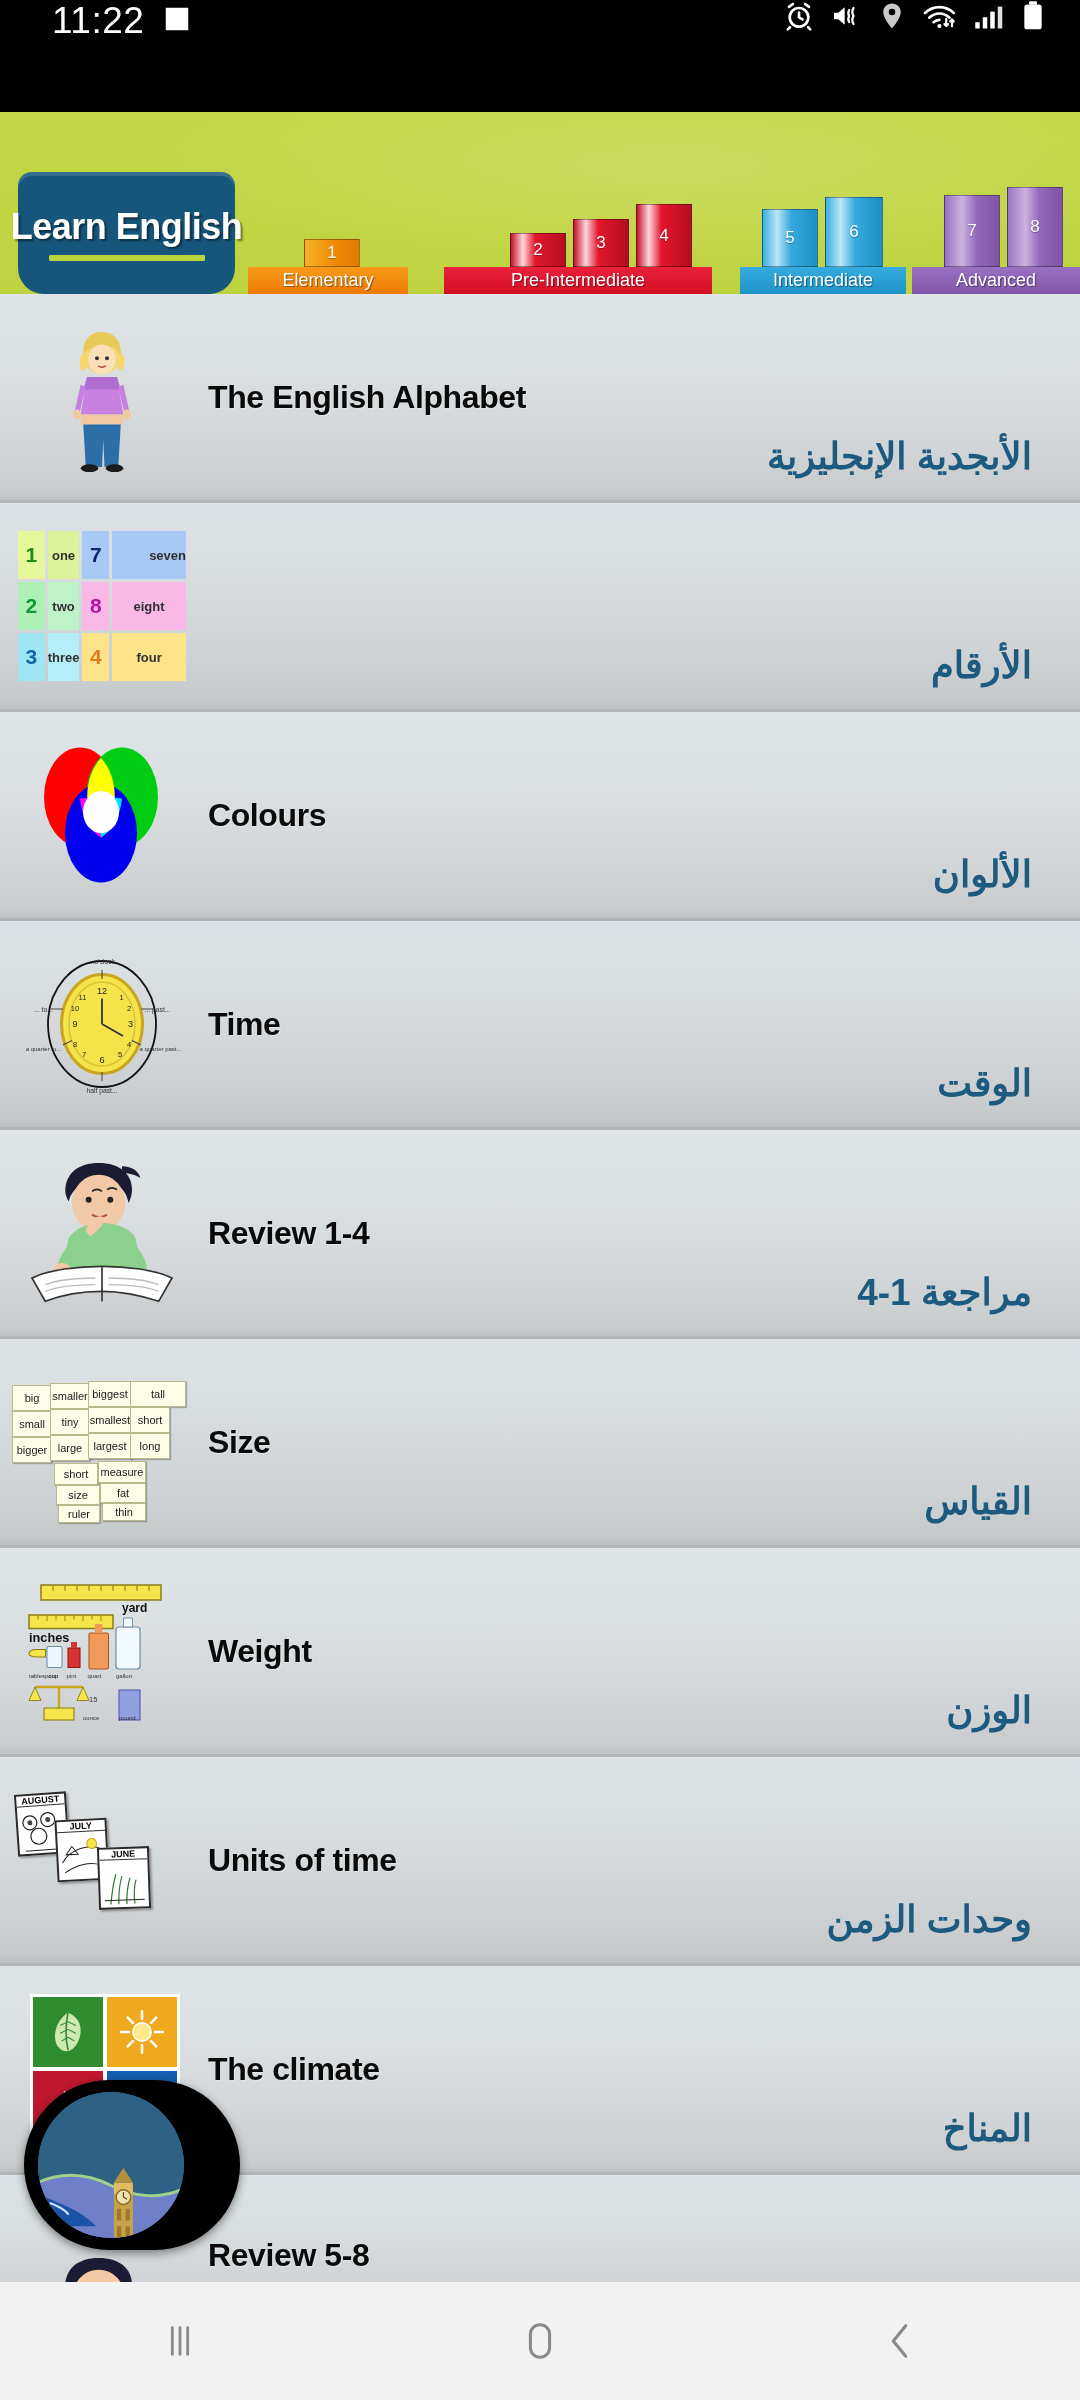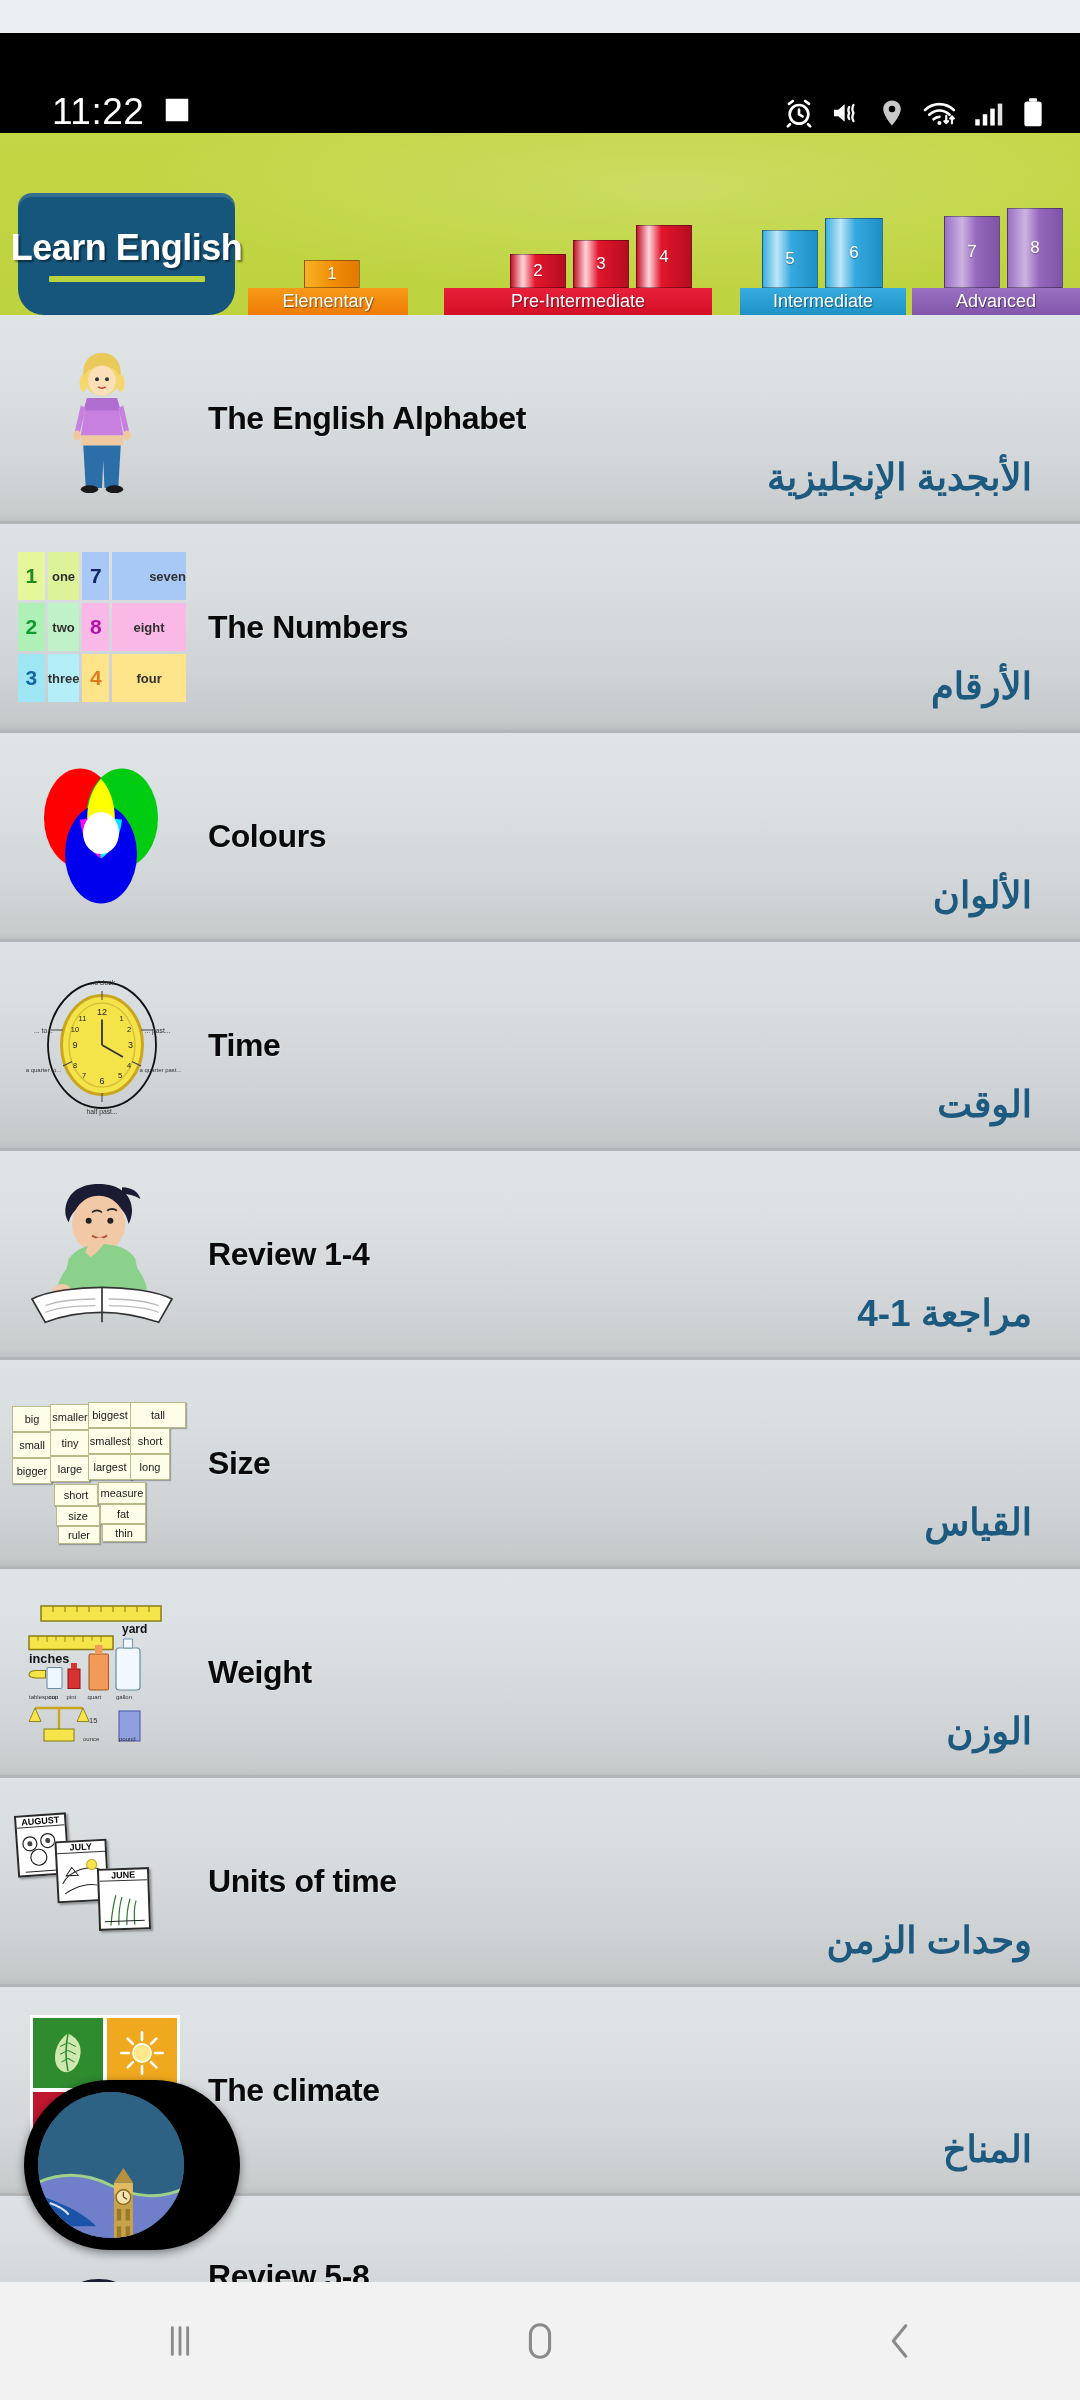--- a/index.html
+++ b/index.html
@@ -6,23 +6,23 @@
   html,body { width:1080px; height:2400px; }
   body {
     font-family:"Liberation Sans", sans-serif;
     background:#eceff1;
     overflow:hidden;
     position:relative;
   }
 
   
   #status-bar {
-    height:100px; width:1080px; background:#000;
-    display:flex; align-items:flex-end; justify-content:space-between;
-    padding:0 34px 0 52px; position:relative; z-index:50;margin-top:33px;
+    height:112px; width:1080px; background:#000;
+    display:flex; align-items:flex-start; justify-content:space-between;
+    padding:0 34px 0 52px; position:relative; z-index:50;
   }
   .sb-left { display:flex; align-items:center; gap:18px; }
   #clock { color:#fff; font-size:37px; font-weight:400; letter-spacing:.5px; }
   .sb-right { display:flex; align-items:center; gap:15px; }
   .sb-icon { display:block; }
 
   
   #banner {
     position:relative; width:1080px; height:182px; overflow:hidden;
     background:linear-gradient(180deg,#c3d645 0%, #c0d541 45%, #bed340 100%);
@@ -283,21 +283,20 @@
       <div class="numcell word" style="background:#a8c8f5;padding-left:37px;">seven</div>
       <div class="numcell" style="background:#aef0b5;color:#0f9a34;">2</div>
       <div class="numcell word" style="background:#bff3c7;">two</div>
       <div class="numcell" style="background:#f9b8e6;color:#b412a8;">8</div>
       <div class="numcell word" style="background:#f9b8e6;">eight</div>
       <div class="numcell" style="background:#9fe6f5;color:#1167a8;">3</div>
       <div class="numcell word" style="background:#b4eef8;text-align:center;">three</div>
       <div class="numcell" style="background:#fde38a;color:#e07c1a;">4</div>
       <div class="numcell word" style="background:#fde38a;">four</div>
     </div>
-    <div class="row-title">The Numbers</div>
     <div class="row-title-ar">الأرقام</div>
   </div>
 
   <div class="row">
     <div class="thumb tb venn" style="left:26px;">
       <svg width="150" height="150" viewBox="0 0 100 100">
         <g>
           <ellipse cx="36" cy="38" rx="24" ry="33" fill="#ff0000"></ellipse>
           <ellipse cx="64" cy="38" rx="24" ry="33" fill="#00cc11"></ellipse>
           <ellipse cx="50" cy="62" rx="24" ry="33" fill="#0000ee"></ellipse>

